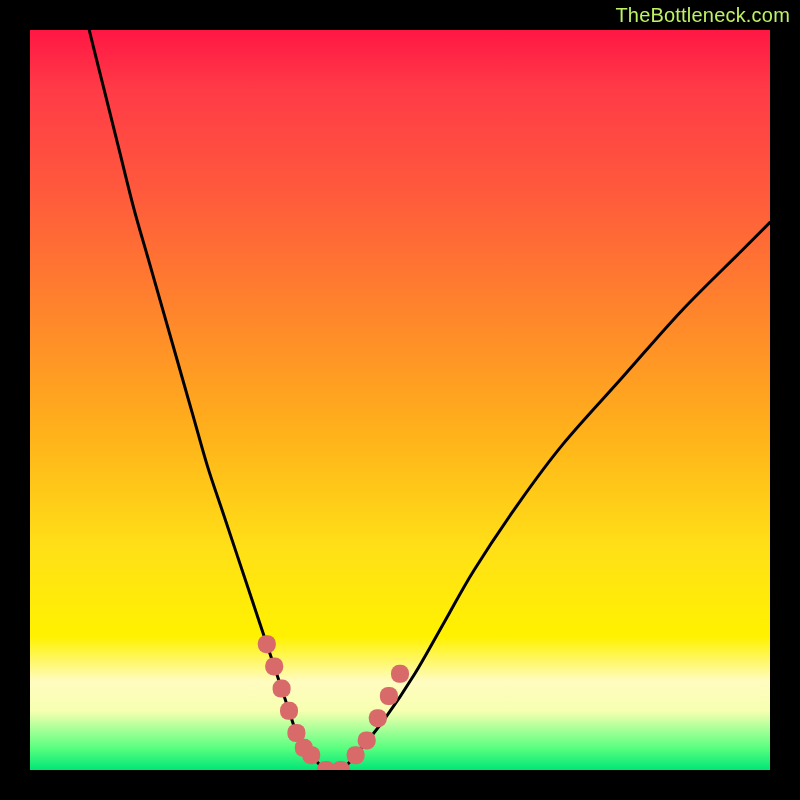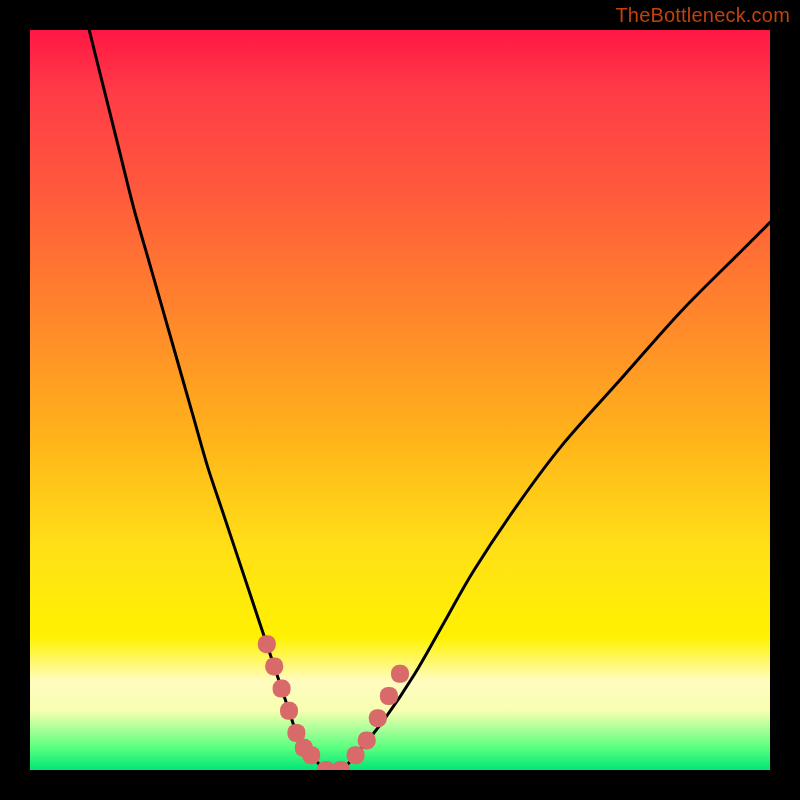--- a/index.html
+++ b/index.html
@@ -43,21 +43,21 @@
       #fffcc0 88%,
       #f7ffb0 92%,
       #59ff80 97%,
       #00e676 100%
     );
   }
   .watermark {
     position: absolute;
     top: 4px;
     right: 10px;
-    color: #c2410c;
+    color: #bef264;
     font-size: 20px;
     letter-spacing: 0.2px;
     user-select: none;
   }
   svg.curve {
     position: absolute;
     inset: 0;
     width: 100%;
     height: 100%;
   }

